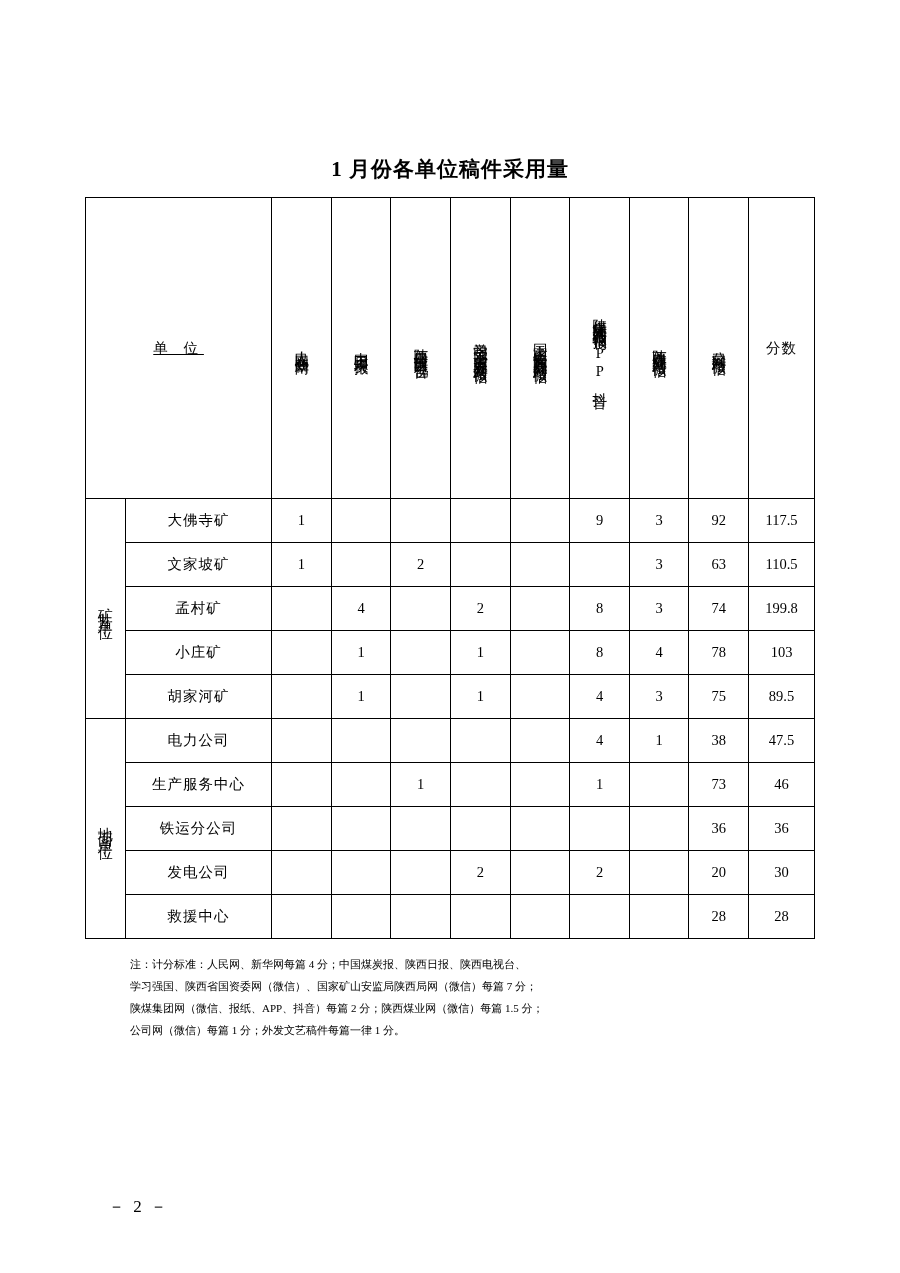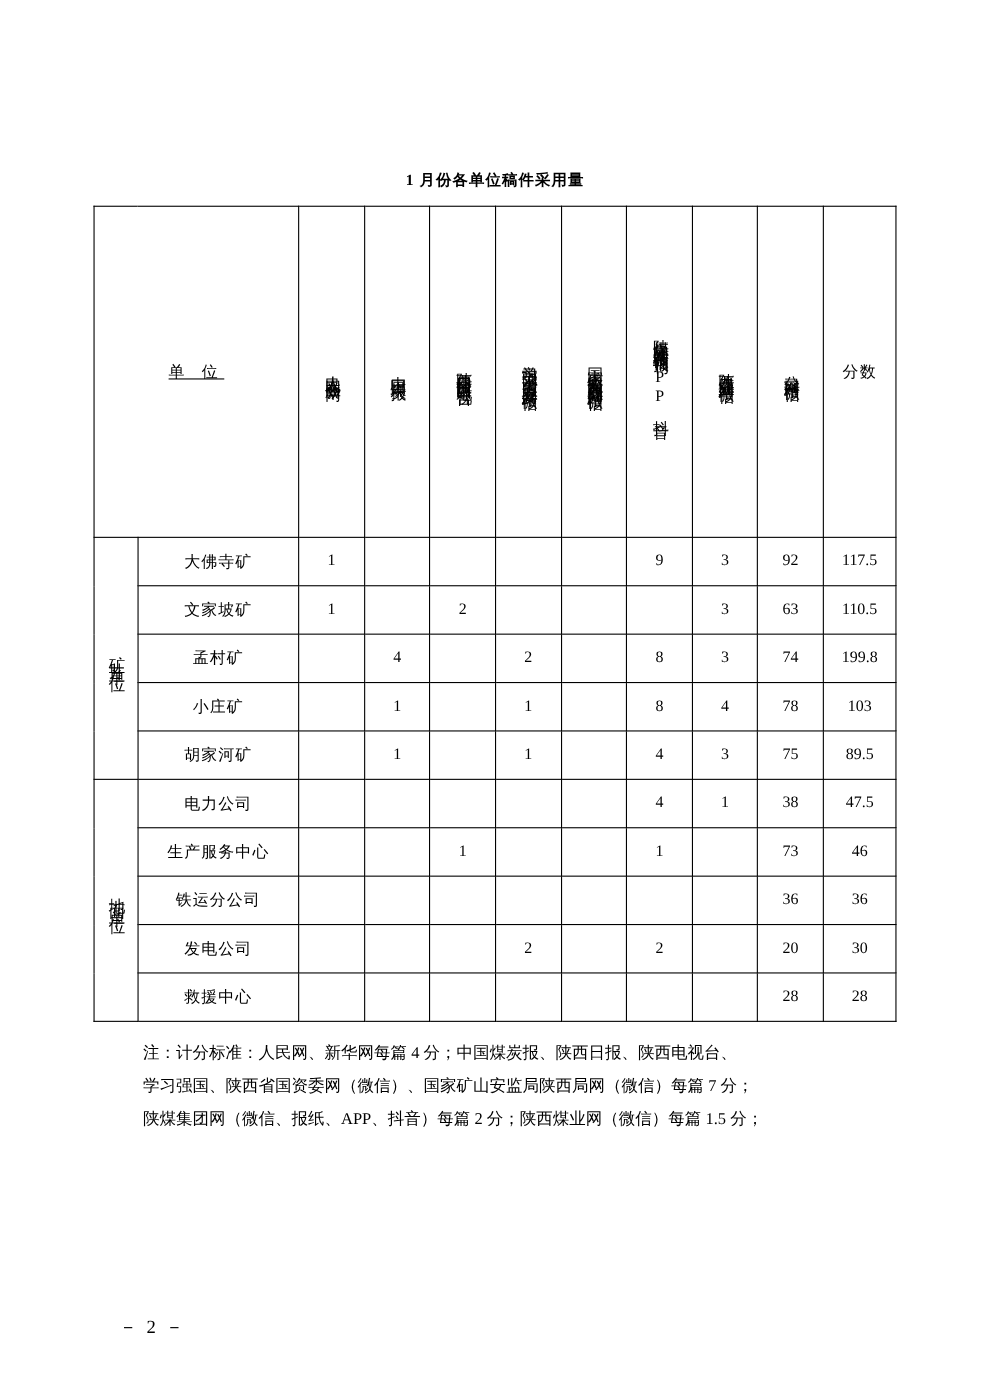--- a/index.html
+++ b/index.html
@@ -15,21 +15,21 @@
     position: relative;
   }
   .page {
     width: 900px;
     height: 1273px;
     position: relative;
     box-sizing: border-box;
   }
   .doc-title {
     text-align: center;
-    font-size: 14px;
+    font-size: 21px;
     font-weight: bold;
     letter-spacing: 1px;
     padding-top: 155px;
     padding-bottom: 14px;
   }
   table.main {
     border-collapse: collapse;
     margin: 0 auto;
     width: 730px;
     table-layout: fixed;
@@ -88,21 +88,21 @@
     font-size: 15.5px;
     letter-spacing: 1px;
     height: 43px;
   }
   .num {
     font-size: 15px;
   }
   .note {
     width: 700px;
     margin: 14px auto 0 auto;
-    font-size: 15px;
+    font-size: 11px;
     line-height: 2.0;
     text-align: justify;
   }
   .note p {
     margin: 0;
     text-indent: 0;
   }
   .note .first {
     text-indent: 30px;
   }
@@ -280,16 +280,17 @@
         <td class="num">28</td>
         <td class="num">28</td>
       </tr>
     </tbody>
   </table>
 
   <div class="note">
     <p class="first">注：计分标准：人民网、新华网每篇 4 分；中国煤炭报、陕西日报、陕西电视台、</p>
     <p class="ind">学习强国、陕西省国资委网（微信）、国家矿山安监局陕西局网（微信）每篇 7 分；</p>
     <p class="ind">陕煤集团网（微信、报纸、APP、抖音）每篇 2 分；陕西煤业网（微信）每篇 1.5 分；</p>
+    <p class="ind">公司网（微信）每篇 1 分；外发文艺稿件每篇一律 1 分。</p>
   </div>
 
   <div class="page-num">－ 2 －</div>
 </div>
 
 </body></html>

